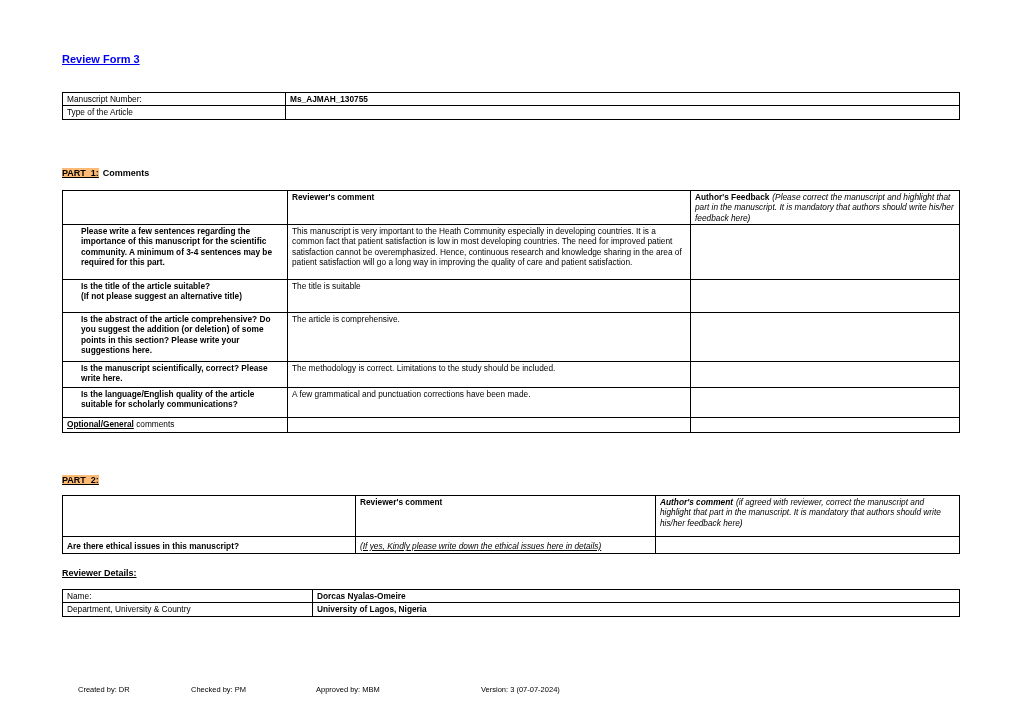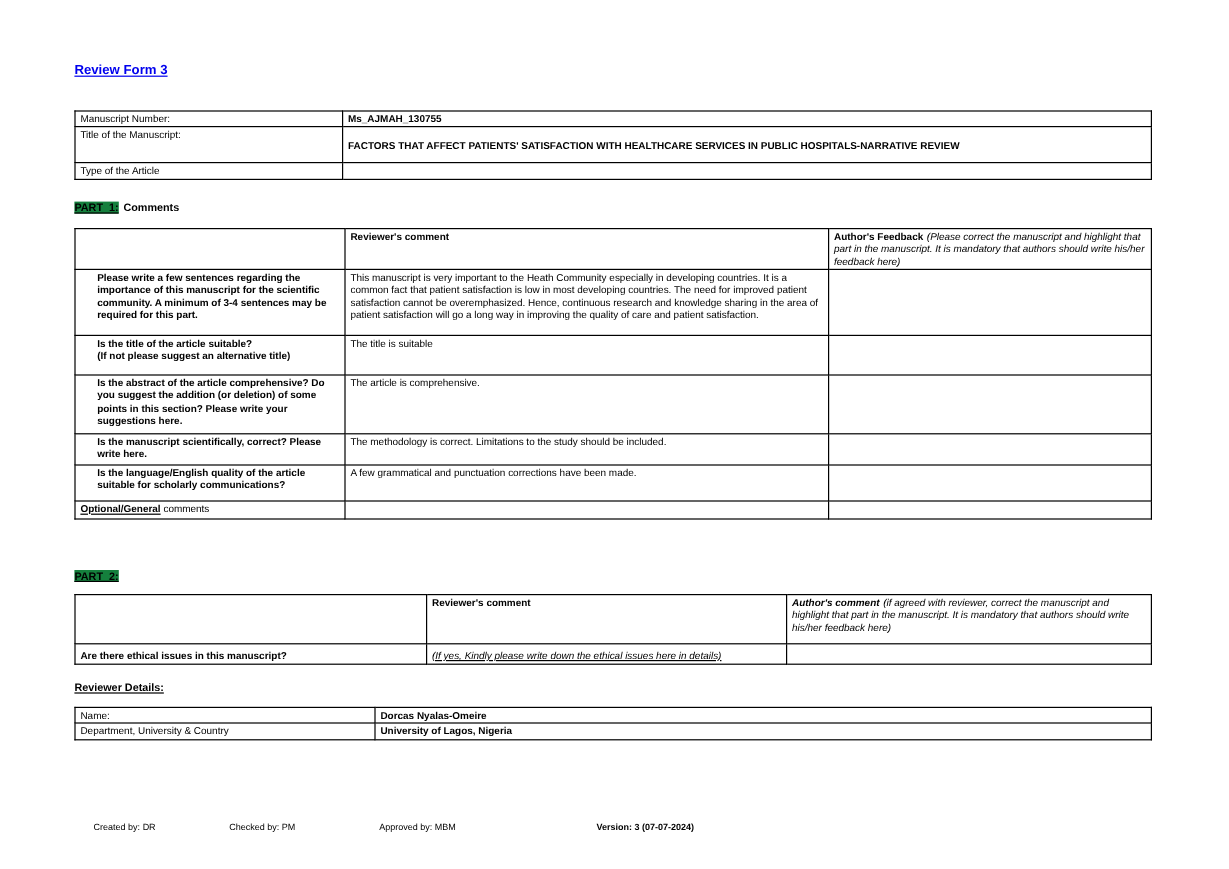--- a/index.html
+++ b/index.html
@@ -22,53 +22,49 @@
   .link{color:#0000EE;font-weight:bold;text-decoration:underline;cursor:pointer;}
   .mid{vertical-align:middle !important;}
 
   .q-cell{padding-left:18px !important;font-weight:bold;white-space:pre-line;}
   .c-bold{font-weight:normal;}
 
   .section-heading{position:absolute;left:62px;font-size:9px;font-weight:bold;}
   #part1-heading{top:168px;}
   #part2-heading{top:475px;}
   #reviewer-heading{top:568px;}
-  .hl{background:#15803d;text-decoration:underline;white-space:pre;}
+  .hl{background:#fdba74;text-decoration:underline;white-space:pre;}
   .heading-rest{margin-left:4px;}
 
   .colhead-bold{font-weight:bold;margin-right:3px;}
   .colhead-bold.it{font-style:italic;}
 
   .ethics-note{font-style:italic;text-decoration:underline;}
   .pad-top td{padding-top:4px;}
 
   .footer{position:absolute;left:62px;top:685px;width:897px;height:12px;font-size:7.5px;}
   .footer span{position:absolute;top:0;white-space:nowrap;margin-left:16px;}
-  .f1{left:0;} .f2{left:113px;} .f3{left:238px;} .f4{left:419px;font-weight:bold;}
+  .f1{left:0;} .f2{left:113px;} .f3{left:238px;} .f4{left:403px;}
 </style>
 </head>
 <body>
 
 <div class="page">
 
   <div class="doc-title">Review Form 3</div>
 
   <table class="tbl" id="header-table">
     <colgroup>
         <col style="width:223px">
         <col style="width:674px">
       </colgroup>
     <tbody>
     <tr style="height:12px">
       <td>Manuscript Number:</td>
       <td class="bold">Ms_AJMAH_130755</td>
-    </tr>
-    <tr style="height:30px">
-      <td>Title of the Manuscript:</td>
-      <td class="bold mid">FACTORS THAT AFFECT PATIENTS' SATISFACTION WITH HEALTHCARE SERVICES IN PUBLIC HOSPITALS-NARRATIVE REVIEW</td>
     </tr>
     <tr style="height:12px">
       <td>Type of the Article</td>
       <td></td>
     </tr>
   </tbody>
     </table>
 
   <div class="section-heading" id="part1-heading">
     <span class="hl">PART  1:</span><span class="heading-rest">Comments</span>

